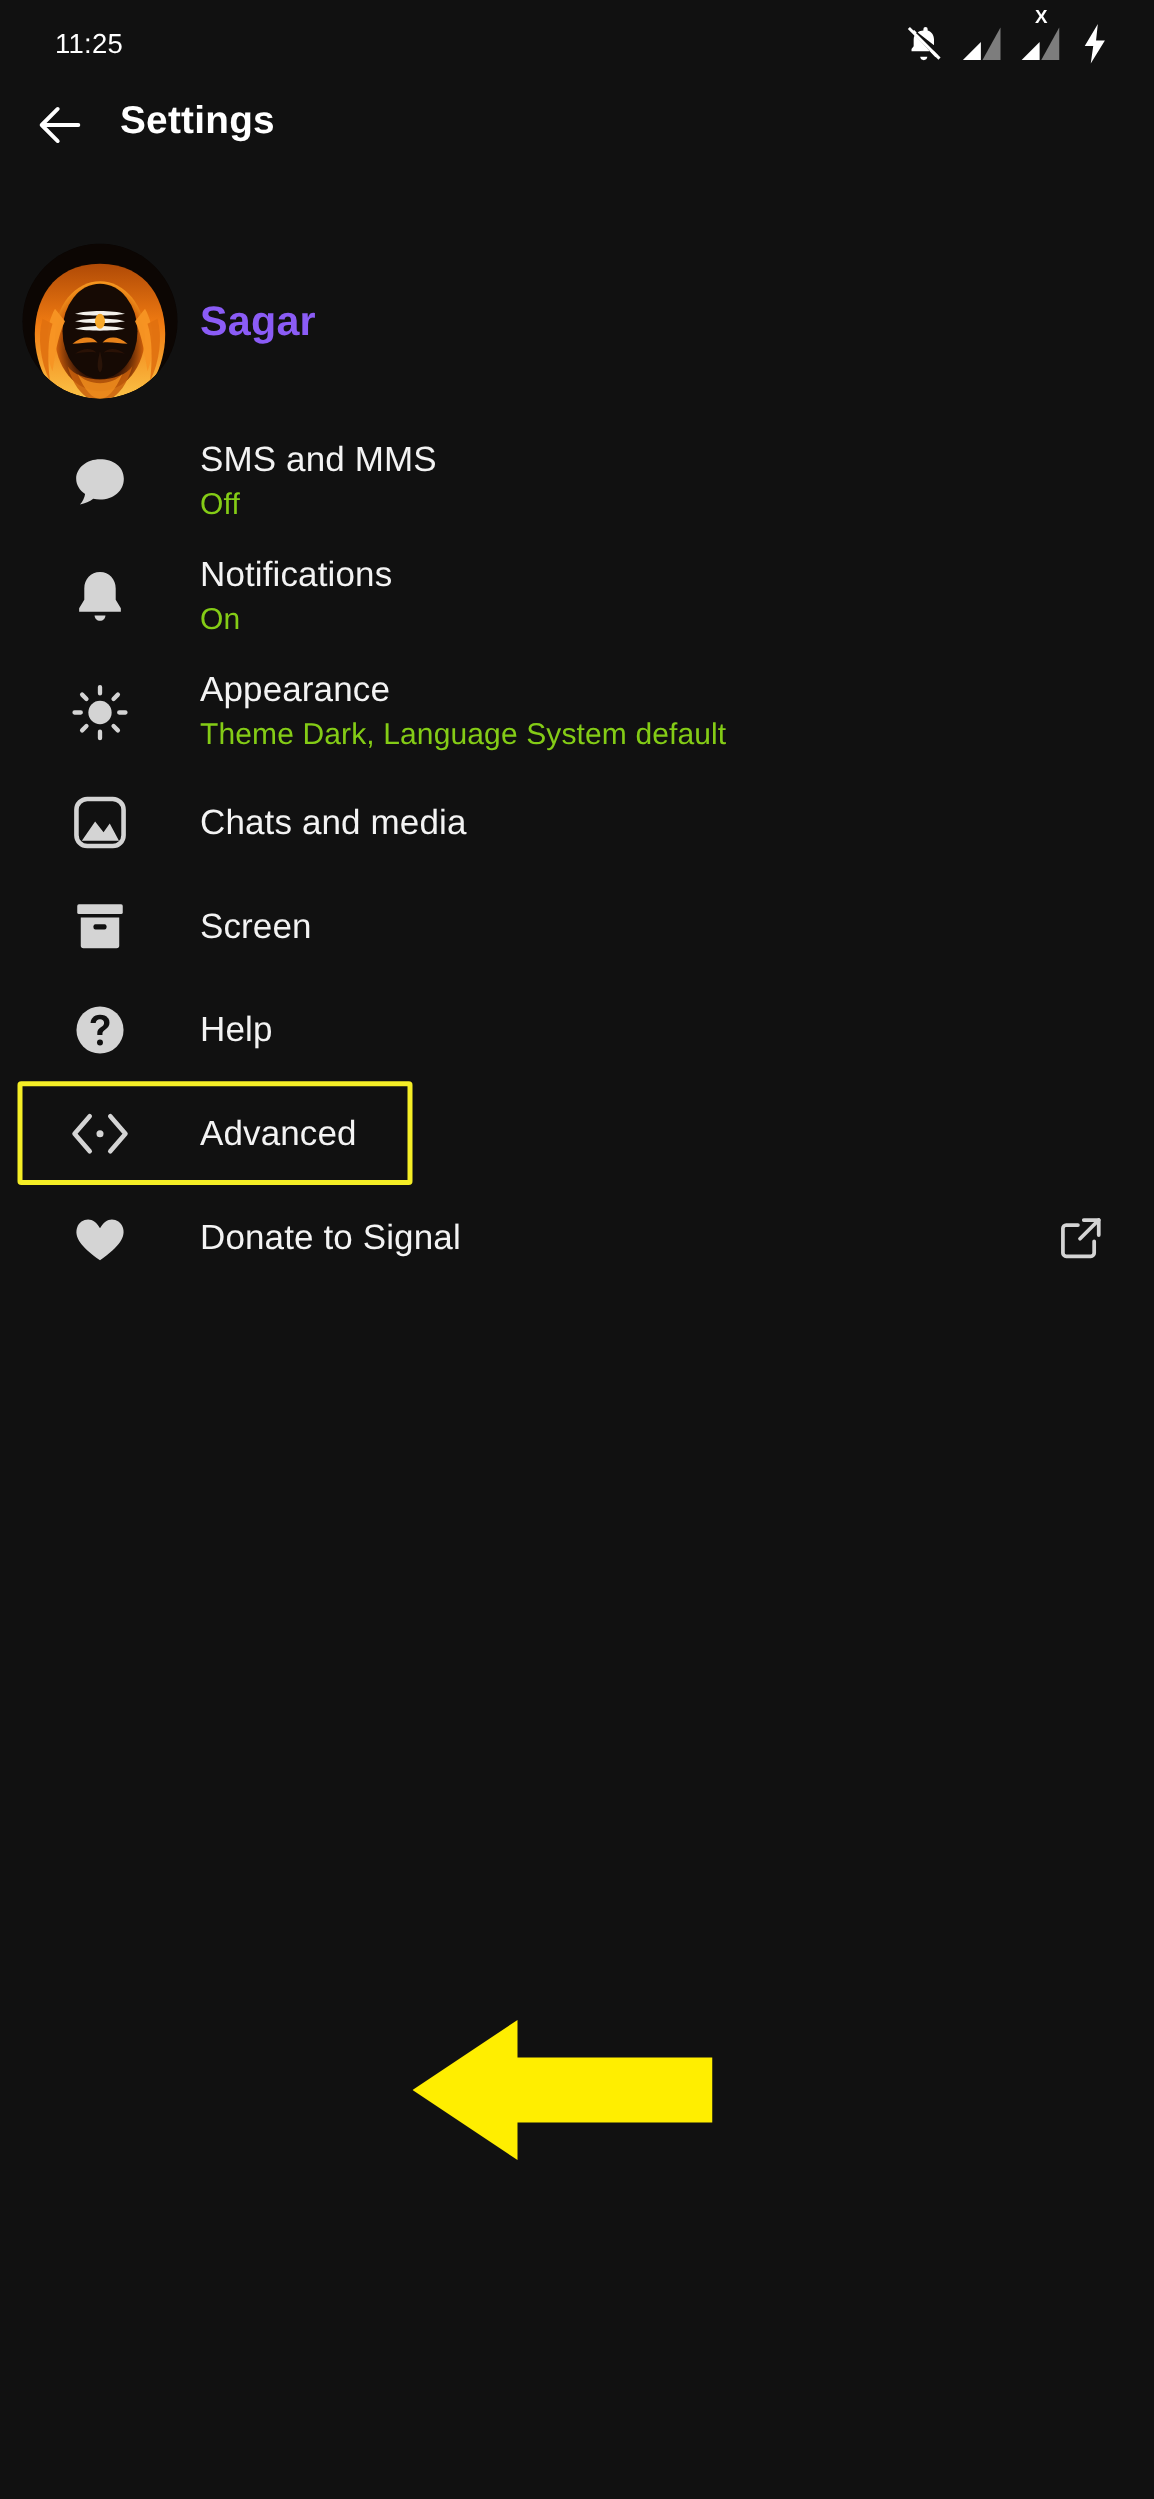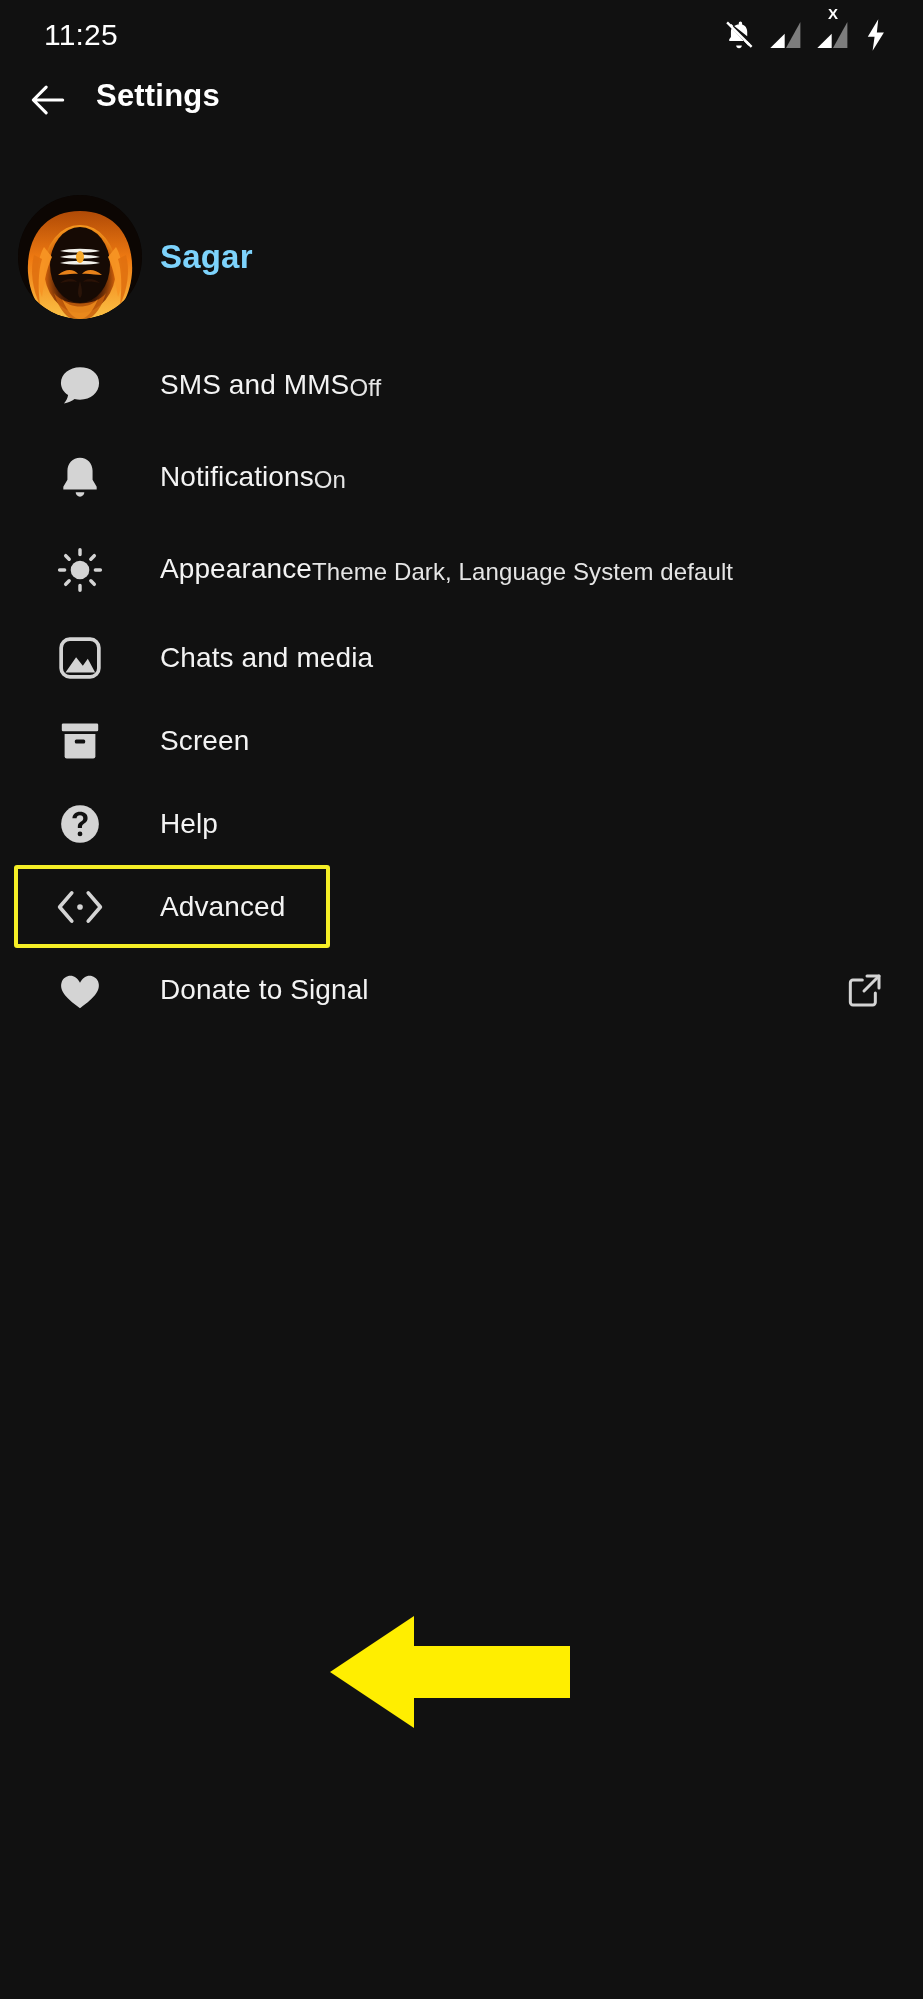--- a/index.html
+++ b/index.html
@@ -10,21 +10,21 @@
     overflow:hidden;
   }
   .screen { position:relative; width:923px; height:1999px; background:#111111; }
 
   
   .statusbar {
     position:absolute; top:0; left:0; width:923px; height:70px;
     display:flex; align-items:center; justify-content:space-between;
     padding:0 34px 0 44px;
   }
-  .clock { color:#ffffff; font-size:30px; letter-spacing:0.2px; }
+  .clock { color:#ffffff; font-size:22px; letter-spacing:0.2px; }
   .status-icons { display:flex; align-items:center; gap:13px; }
   .sig-wrap { position:relative; display:flex; align-items:flex-end; }
   .sig-x {
     position:absolute; top:-14px; left:50%; transform:translateX(-50%);
     color:#ffffff; font-size:15px; line-height:1; font-weight:bold;
   }
 
   
   .appbar {
     position:absolute; top:78px; left:0; width:923px; height:78px;
@@ -33,33 +33,33 @@
   .back-btn { width:96px; display:flex; align-items:center; justify-content:center; cursor:pointer; }
   .appbar-title { color:#ffffff; font-size:31px; font-weight:bold; letter-spacing:0.2px; }
 
   
   .profile { position:absolute; top:183px; left:0; width:923px; height:148px; display:flex; align-items:center; }
   .avatar-slot { width:160px; display:flex; align-items:center; justify-content:center; }
   .avatar {
     width:124px; height:124px; border-radius:50%; overflow:hidden;
     background:#0b0705; position:relative;
   }
-  .profile-name { color:#7dd3fc; font-size:33px; font-weight:bold; letter-spacing:0.2px; }
+  .profile-name { color:#8b5cf6; font-size:33px; font-weight:bold; letter-spacing:0.2px; }
 
   
   .list { position:absolute; top:340px; left:0; width:923px; }
   .row {
     position:relative; display:flex; align-items:center;
     height:83px; padding:0; cursor:pointer;
   }
   .row.with-sub { height:92px; }
   .icon-slot { width:160px; min-width:160px; display:flex; align-items:center; justify-content:center; }
-  .row-text { display:flex; }
+  .row-text { display:flex; flex-direction:column; }
   .row-title { color:#f3f3f3; font-size:28px; line-height:1.18; letter-spacing:0.1px; }
-  .row-sub { color:#e5e5e5; font-size:24px; line-height:1.35; margin-top:4px; letter-spacing:0.1px; }
+  .row-sub { color:#84cc16; font-size:24px; line-height:1.35; margin-top:4px; letter-spacing:0.1px; }
   .row-trailing { position:absolute; right:38px; top:50%; transform:translateY(-50%); }
 
   
   .row.highlighted::after {
     content:""; position:absolute; left:14px; right:0; top:0; bottom:0;
     width:308px; border:4px solid #f5ee26; border-radius:3px; pointer-events:none;
   }
 
   
   .anno-arrow { position:absolute; left:330px; top:1612px; pointer-events:none; }

